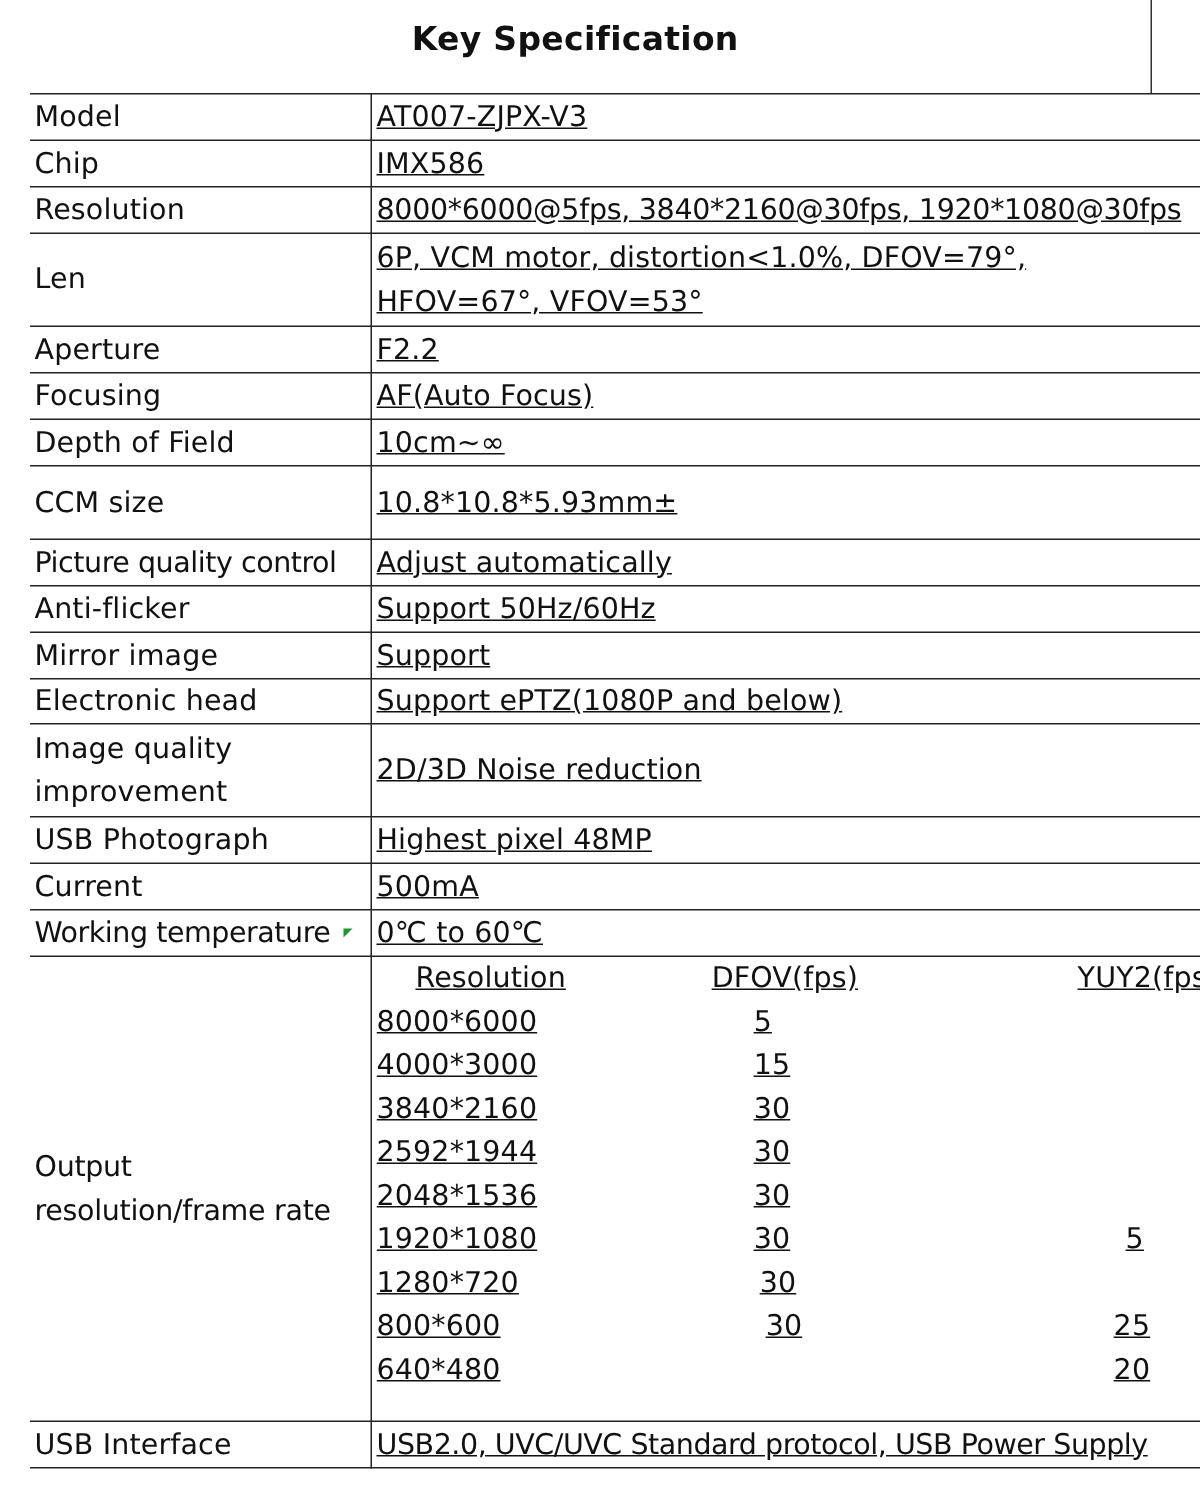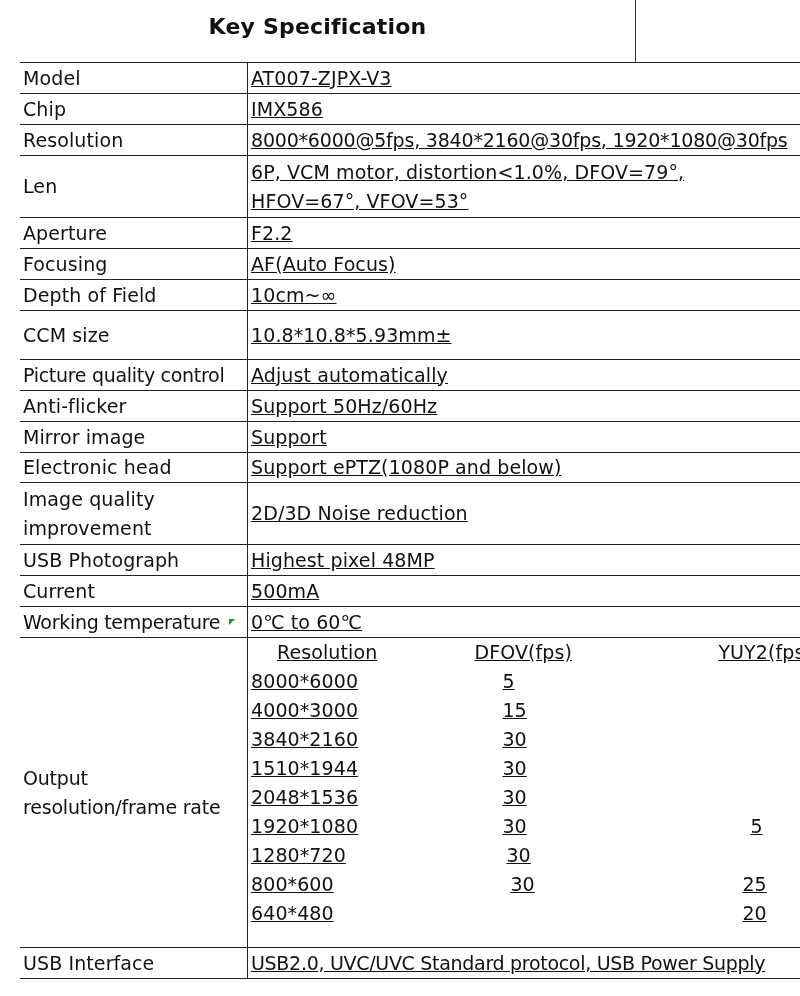--- a/index.html
+++ b/index.html
@@ -1,19 +1,19 @@
 <!DOCTYPE html>
 <html><head>
   <meta charset="utf-8">
   <style>
     html, body { margin: 0; padding: 0; background: #ffffff; }
     body { width: 800px; height: 996px; overflow: hidden; position: relative;
            font-family: "DejaVu Sans", "Liberation Sans", sans-serif; color: #111; }
     .sheet { position: absolute; left: 0; top: 0; width: 800px; height: 996px; }
-    .title-box { position: absolute; left: 0; top: 0; width: 636px; height: 62px;
+    .title-box { position: absolute; left: 0; top: 0; width: 768px; height: 62px;
                  border-right: 1px solid #333; box-sizing: border-box; padding-left: 26px; }
     .title { position: absolute; left: 0; right: 0; top: 14px; text-align: center;
              font-weight: bold; font-size: 22px; letter-spacing: 0.2px; }
     table.spec { position: absolute; left: 0; top: 62px; width: 793px; border-collapse: collapse;
                  table-layout: fixed; margin-left: 20px; }
     table.spec td { border: 1.5px solid #222; font-size: 19px; line-height: 29px; padding: 0 0 0 3px;
                     vertical-align: middle; white-space: nowrap; overflow: hidden; letter-spacing: 0.1px; }
     table.spec td.k { width: 224px; border-left: none; }
     table.spec td.v { padding-left: 3px; text-decoration: underline; }
     td.two-line { line-height: 30px; }
@@ -132,21 +132,21 @@
             <td class="c1">4000*3000</td>
             <td class="c2 m">15</td>
             <td class="y"></td>
           </tr>
           <tr>
             <td class="c1">3840*2160</td>
             <td class="c2 m">30</td>
             <td class="y"></td>
           </tr>
           <tr>
-            <td class="c1">1510*1944</td>
+            <td class="c1">2592*1944</td>
             <td class="c2 m">30</td>
             <td class="y"></td>
           </tr>
           <tr>
             <td class="c1">2048*1536</td>
             <td class="c2 m">30</td>
             <td class="y"></td>
           </tr>
           <tr>
             <td class="c1">1920*1080</td>

